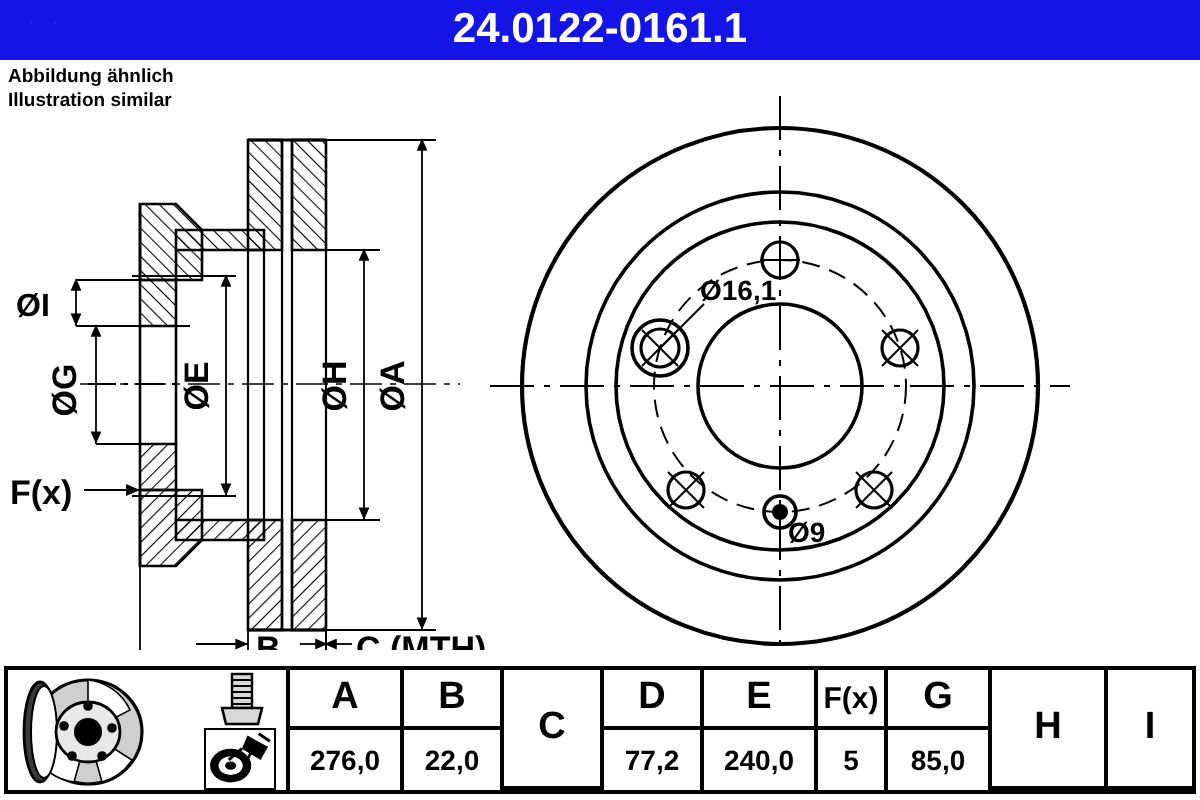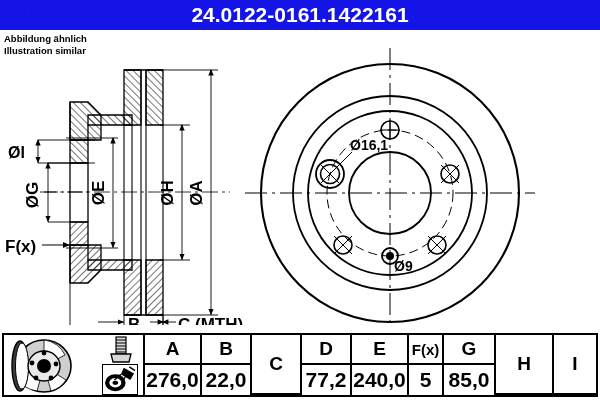--- a/index.html
+++ b/index.html
@@ -65,21 +65,21 @@
     box-sizing:border-box;
   }
   .col:last-child{border-right:none;}
   .col .hd,.col .vl{
     flex:1 1 50%;
     display:flex;align-items:center;justify-content:center;
     font-weight:bold;color:#000;
     box-sizing:border-box;
   }
   .col .hd{font-size:19px;border-bottom:2px solid #000;}
-  .col .vl{font-size:21px;}
+  .col .vl{font-size:14px;}
   .col .hd.small{font-size:15px;}
 
   .w-a{flex:0 0 57px;}
   .w-b{flex:0 0 50px;}
   .w-c{flex:0 0 50px;}
   .w-d{flex:0 0 50px;}
   .w-e{flex:0 0 57px;}
   .w-f{flex:0 0 35px;}
   .w-g{flex:0 0 52px;}
   .w-h{flex:0 0 58px;}
@@ -87,21 +87,20 @@
 </style>
 </head>
 <body>
 
 <div id="root">
 
   <div class="header">
     <div class="watermark">· ·</div>
     <div class="h-title">
       <span>24.0122-0161.1</span>
-      <span>422161</span>
     </div>
   </div>
 
   <div class="note">
     <div>Abbildung ähnlich</div>
     <div>Illustration similar</div>
   </div>
 
   <div class="canvas">
   <svg width="600" height="295" viewBox="0 0 600 295" xmlns="http://www.w3.org/2000/svg">

